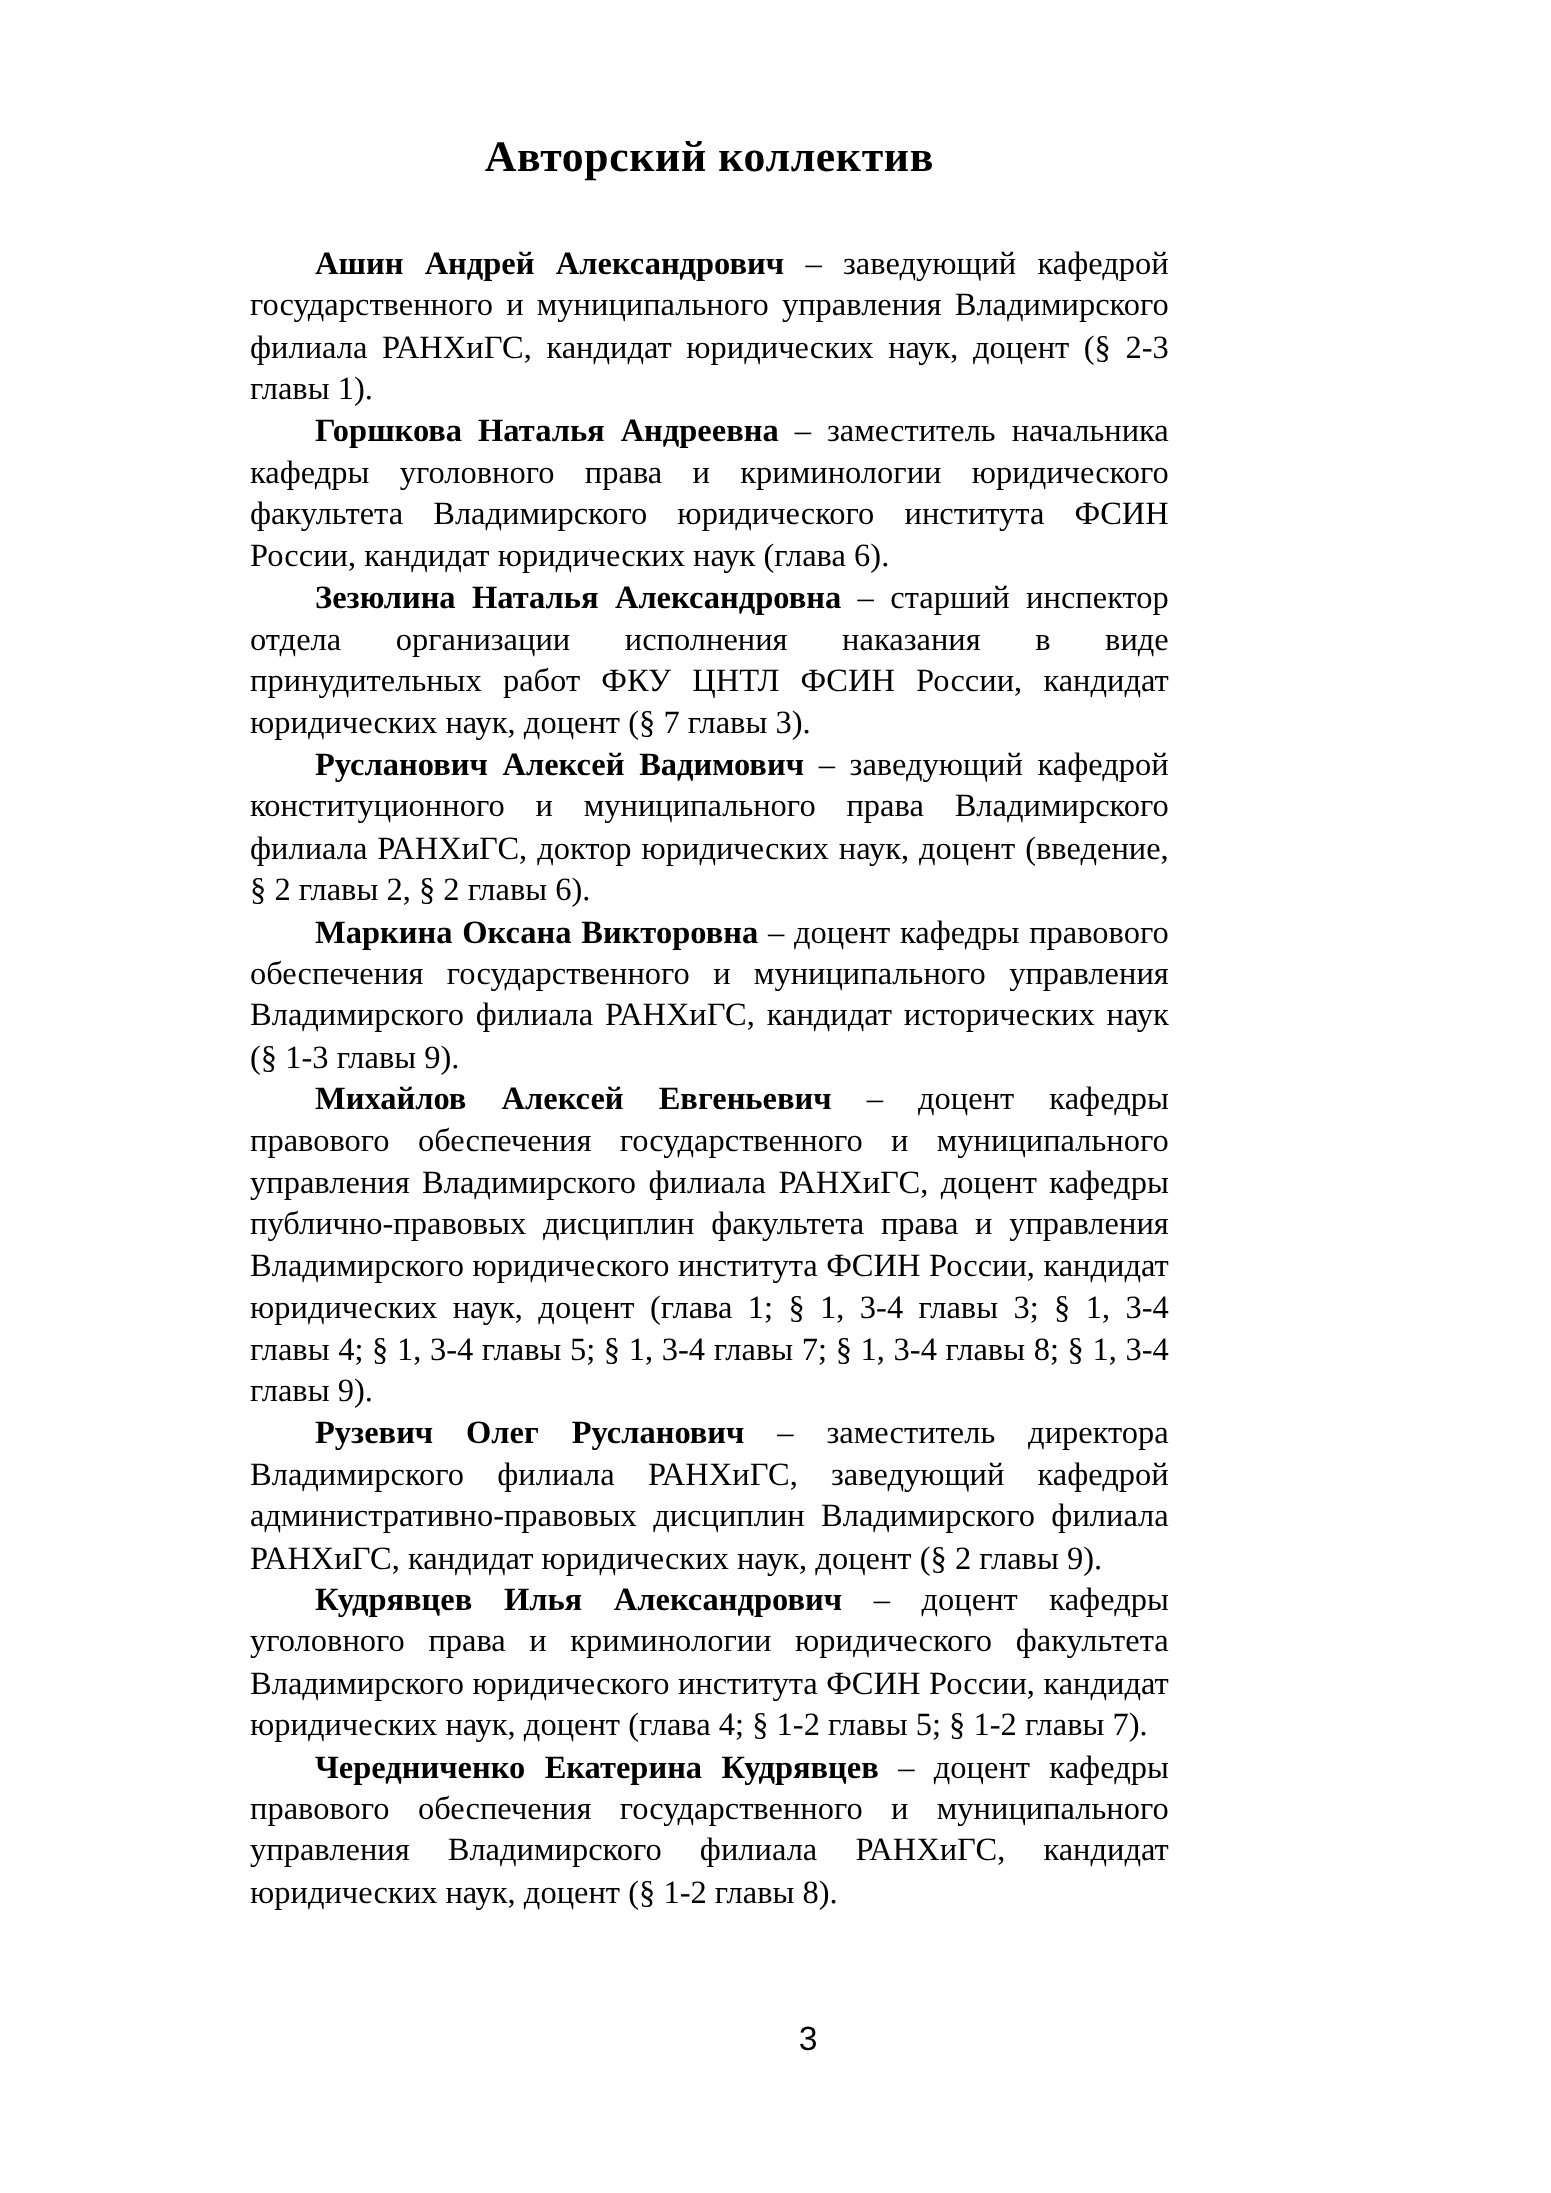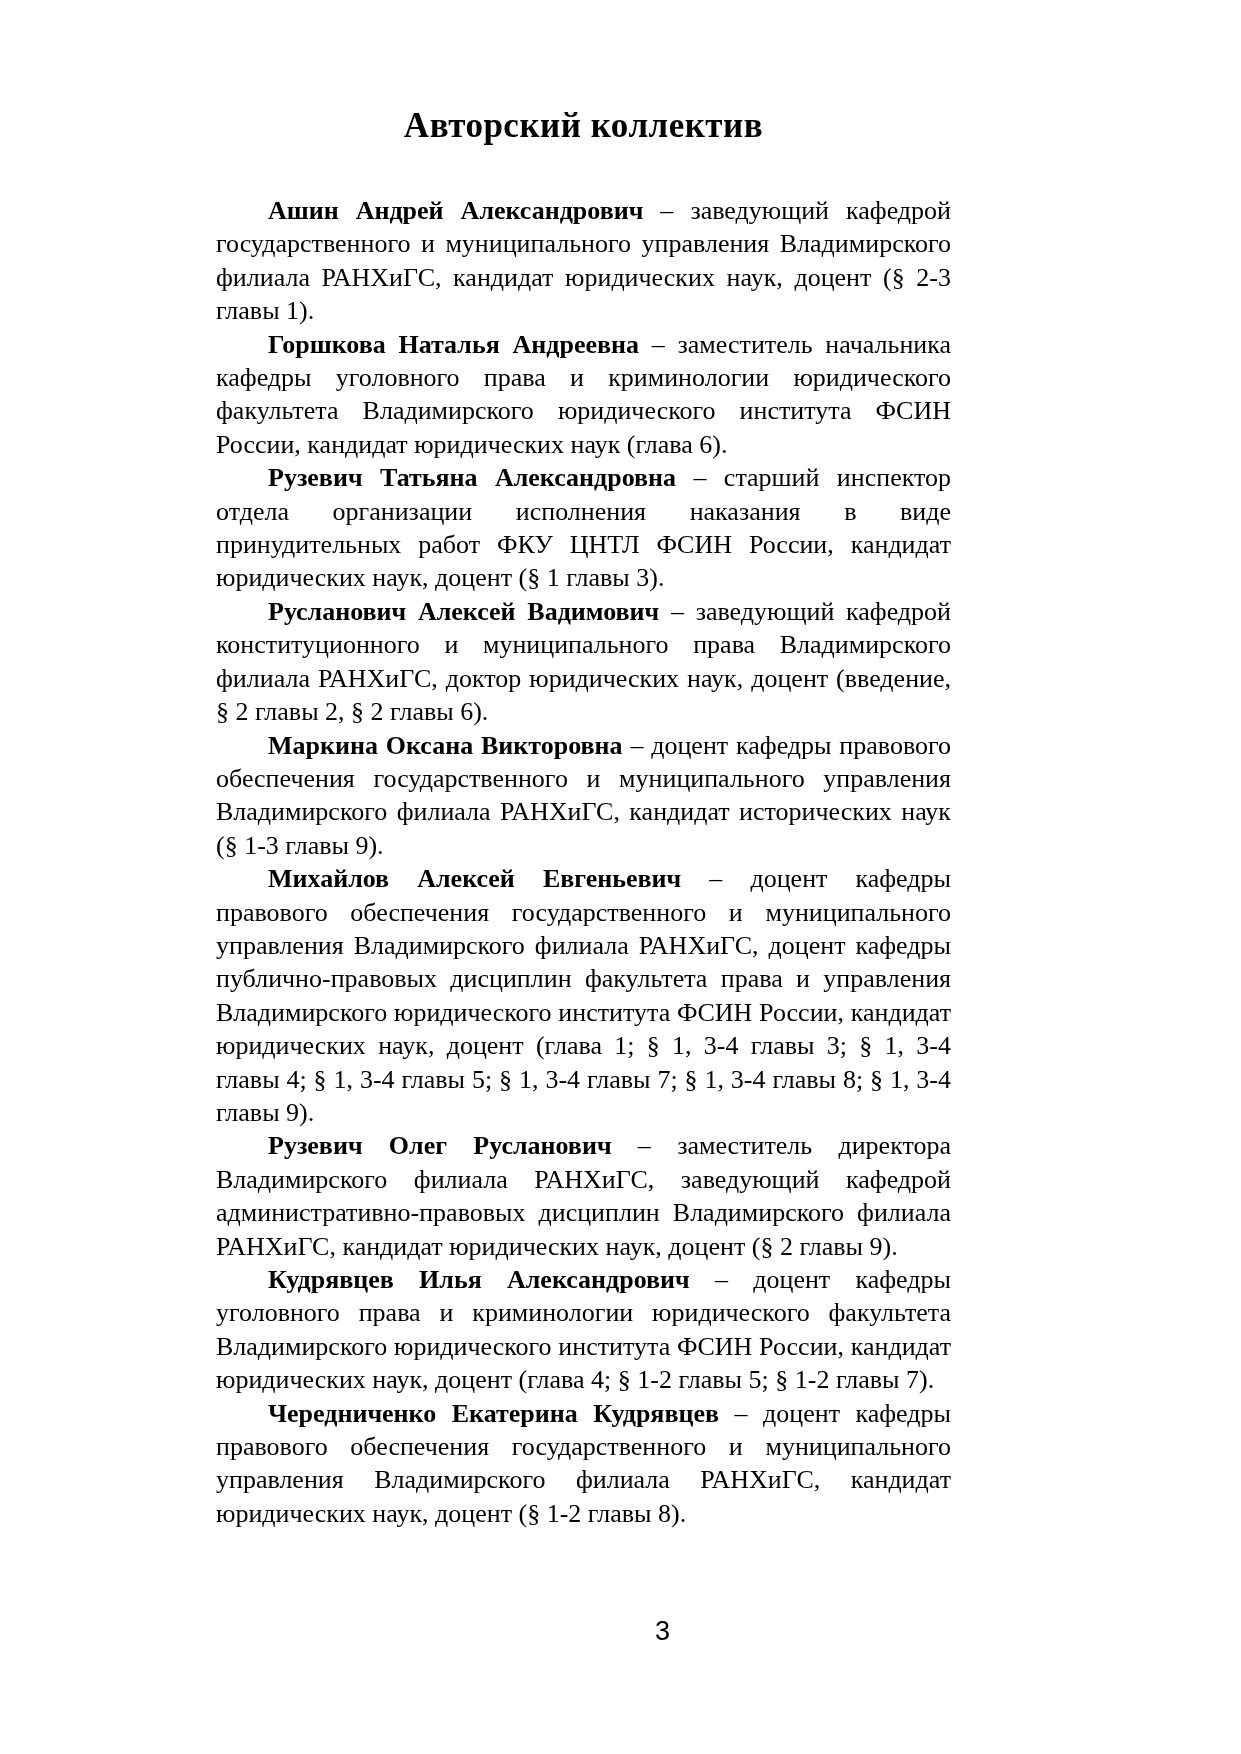--- a/index.html
+++ b/index.html
@@ -9,21 +9,20 @@
     }
     .page {
       position: relative;
       width: 1083px;
       height: 1754px;
       background: #ffffff;
       color: #000000;
       font-family: "Liberation Serif", "DejaVu Serif", serif;
       box-sizing: border-box;
       overflow: hidden;
-      margin-left: 16px;
     }
     .doc-title {
       margin: 0 148px 0 200px;
       padding-top: 103px;
       text-align: center;
       font-size: 35px;
       line-height: 45px;
       font-weight: bold;
       letter-spacing: 0.5px;
     }
@@ -67,23 +66,23 @@
         <span>заведующий кафедрой государственного и муниципального управления Владимирского филиала РАНХиГС, кандидат юридических наук, доцент (§ 2-3 главы 1).</span>
       </p>
 
       <p>
         <span class="author">Горшкова Наталья Андреевна</span>
         <span>–</span>
         <span>заместитель начальника кафедры уголовного права и криминологии юридического факультета Владимирского юридического института ФСИН России, кандидат юридических наук (глава 6).</span>
       </p>
 
       <p>
-        <span class="author">Рузевич Татьяна Александровна</span>
+        <span class="author">Зезюлина Наталья Александровна</span>
         <span>–</span>
-        <span>старший инспектор отдела организации исполнения наказания в виде принудительных работ ФКУ ЦНТЛ ФСИН России, кандидат юридических наук, доцент (§ 1 главы 3).</span>
+        <span>старший инспектор отдела организации исполнения наказания в виде принудительных работ ФКУ ЦНТЛ ФСИН России, кандидат юридических наук, доцент (§ 7 главы 3).</span>
       </p>
 
       <p>
         <span class="author">Русланович Алексей Вадимович</span>
         <span>–</span>
         <span>заведующий кафедрой конституционного и муниципального права Владимирского филиала РАНХиГС, доктор юридических наук, доцент (введение, § 2 главы 2, § 2 главы 6).</span>
       </p>
 
       <p>
         <span class="author">Маркина Оксана Викторовна</span>

